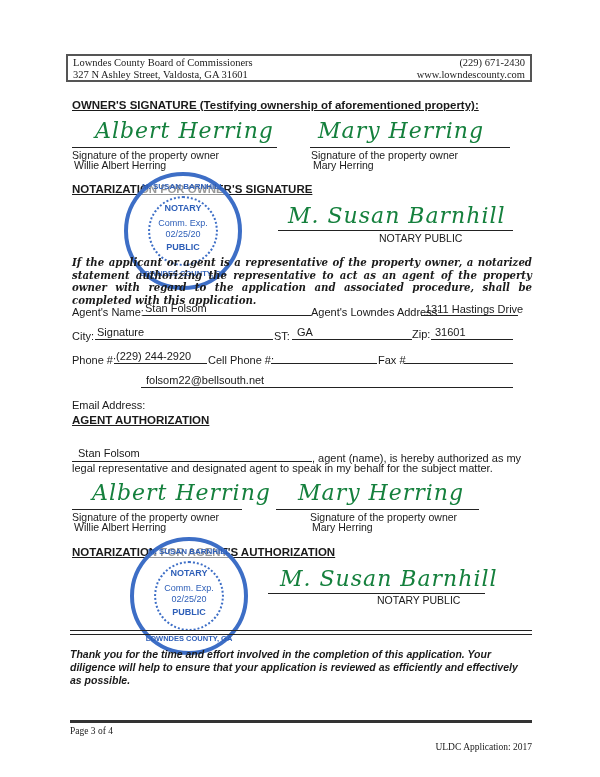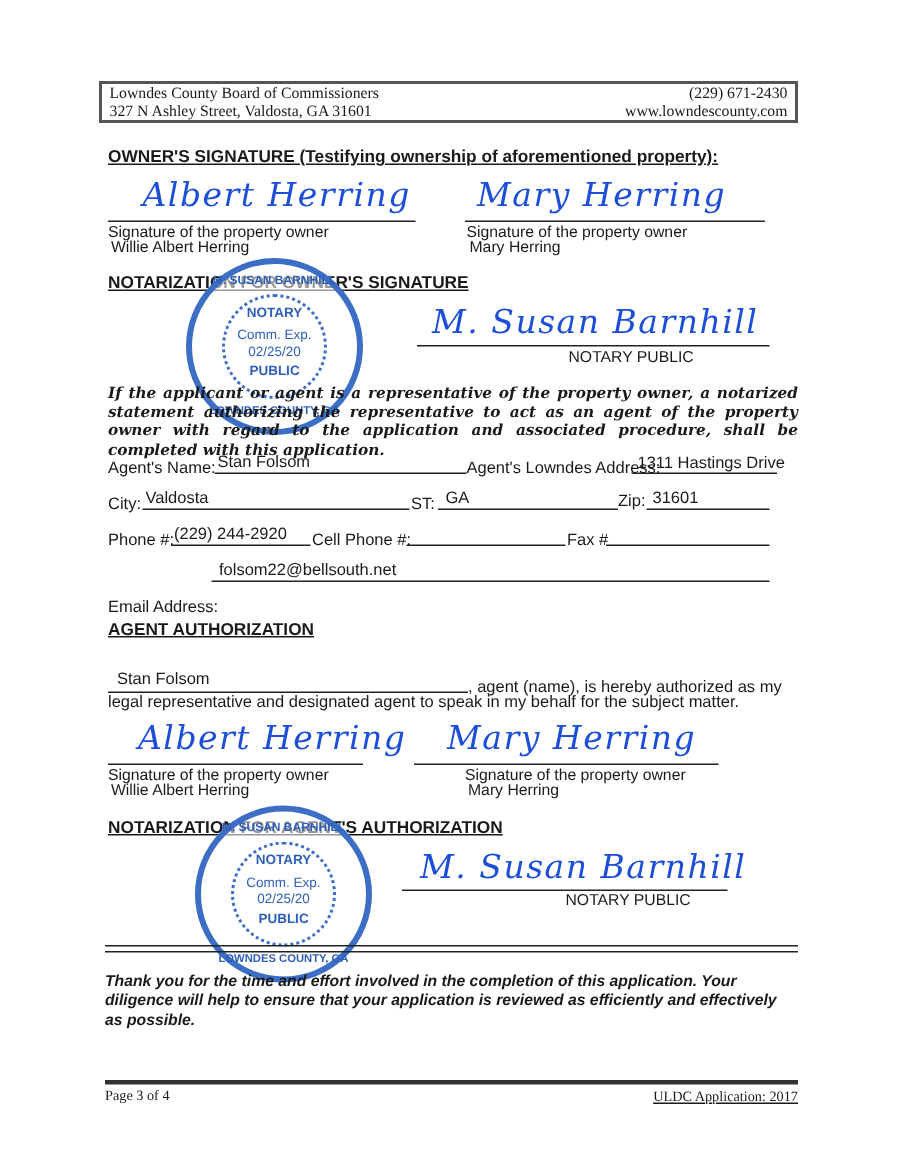--- a/index.html
+++ b/index.html
@@ -17,21 +17,21 @@
   .header-box .left { position: absolute; left: 5px; top: 1px; }
   .header-box .right { position: absolute; right: 5px; top: 1px; text-align: right; margin-left: 13px; }
   .section-title {
     position: absolute; font-weight: bold; font-size: 11.5px; text-decoration: underline;
     white-space: nowrap;
   }
   .sig-line { position: absolute; border-top: 1.2px solid #222; }
   .small { position: absolute; font-size: 10.5px; line-height: 11px; white-space: nowrap; }
   .signature {
     position: absolute; font-family: "DejaVu Serif", serif; font-style: italic;
-    color: #1d4ed8; font-size: 22px; white-space: nowrap; letter-spacing: 1px;
+    color: #15803d; font-size: 22px; white-space: nowrap; letter-spacing: 1px;
   }
   .italic-para {
     position: absolute; left: 72px; top: 256px; width: 460px;
     font-family: "DejaVu Serif", serif; font-style: italic; font-weight: bold;
     font-size: 10.2px; line-height: 12.6px; text-align: justify;
   }
   .field-label { position: absolute; font-size: 11px; white-space: nowrap; }
   .field-line { position: absolute; border-bottom: 1px solid #222; height: 12px; }
   .field-value { position: absolute; font-size: 11px; white-space: nowrap; }
   .seal {
@@ -101,21 +101,21 @@
 
 <div class="field-label" style="left:72px; top:306px;">Agent's Name:</div>
 <div class="field-line" style="left:143px; top:303px; width:168px;"></div>
 <div class="field-value" style="left:145px; top:302px;">Stan Folsom</div>
 <div class="field-label" style="left:311px; top:306px;">Agent's Lowndes Address:</div>
 <div class="field-line" style="left:421px; top:303px; width:97px;"></div>
 <div class="field-value" style="left:425px; top:303px;">1311 Hastings Drive</div>
 
 <div class="field-label" style="left:72px; top:330px;">City:</div>
 <div class="field-line" style="left:95px; top:327px; width:178px;"></div>
-<div class="field-value" style="left:97px; top:326px;">Valdosta</div>
+<div class="field-value" style="left:97px; top:326px;">Signature</div>
 <div class="field-label" style="left:274px; top:330px;">ST:</div>
 <div class="field-line" style="left:292px; top:327px; width:120px;"></div>
 <div class="field-value" style="left:297px; top:326px;">GA</div>
 <div class="field-label" style="left:412px; top:328px;">Zip:</div>
 <div class="field-line" style="left:431px; top:327px; width:82px;"></div>
 <div class="field-value" style="left:435px; top:326px;">31601</div>
 
 <div class="field-label" style="left:72px; top:354px;">Phone #:</div>
 <div class="field-line" style="left:114px; top:351px; width:93px;"></div>
 <div class="field-value" style="left:116px; top:350px;">(229) 244-2920</div>
@@ -161,14 +161,14 @@
 <div class="small" style="left:377px; top:595px;">NOTARY PUBLIC</div>
 
 <div class="abs" style="left:70px; top:630px; width:462px; border-top:1.5px solid #222;"></div>
 <div class="abs" style="left:70px; top:634px; width:462px; border-top:1.5px solid #222;"></div>
 
 <div class="thanks">Thank you for the time and effort involved in the completion of this application.  Your diligence will help to ensure that your application is reviewed as efficiently and effectively as possible.</div>
 
 <div class="abs" style="left:70px; top:720px; width:462px; border-top:3px solid #333;"></div>
 <div class="footer">
   <span style="position:absolute; left:0; top:0;text-align:right;">Page 3 of 4</span>
-  <span style="position:absolute; right:0; top:1px;text-decoration:underline;">ULDC Application: 2017</span>
+  <span style="position:absolute; right:0; top:16px;">ULDC Application: 2017</span>
 </div>
 
 </body></html>

